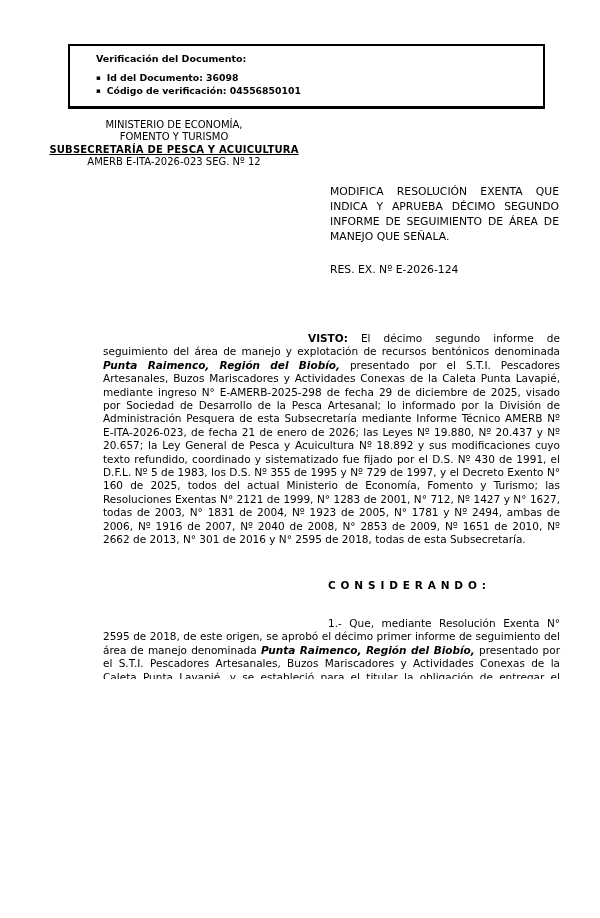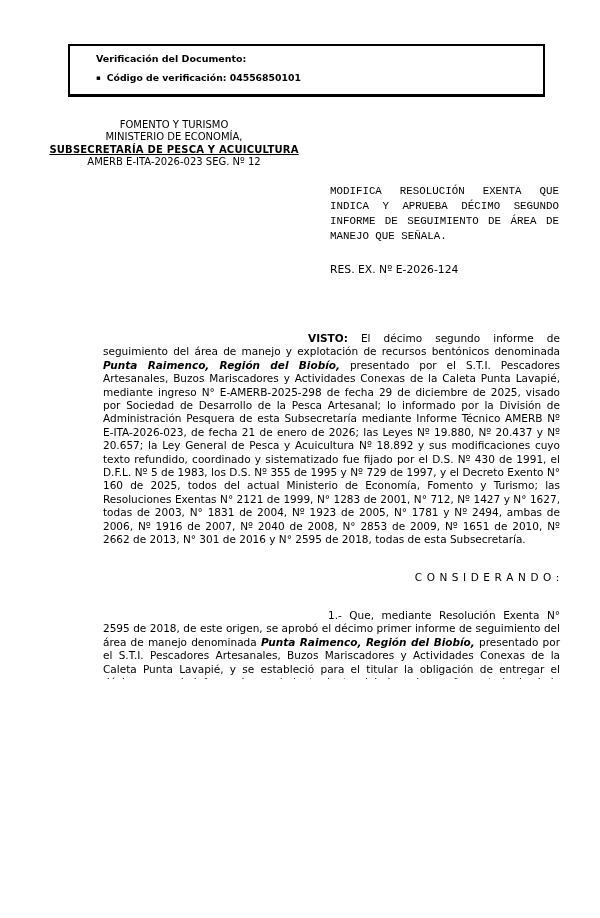--- a/index.html
+++ b/index.html
@@ -64,21 +64,20 @@
     position: absolute;
     left: 330px;
     top: 184px;
     width: 229px;
     font-size: 10.8px;
     line-height: 15px;
   }
   .title-block .subject {
     margin: 0;
     text-align: justify;
-    font-family: Liberation Mono, monospace;
   }
   .title-block .place-date {
     margin: 17px 0 0 0;
   }
   .title-block .res-num {
     margin: 18px 0 0 0;
   }
   
   .body-text {
     position: absolute;
@@ -89,50 +88,52 @@
     line-height: 13.4px;
   }
   .body-text p {
     margin: 0;
     text-align: justify;
   }
   p.visto { text-indent: 205px; }
   p.item  { text-indent: 225px; }
   p.item2 { margin-top: 13px !important; }
   .cons-heading {
-    margin: 24px 0 25px 225px;
-    font-weight: normal;
+    margin: 32px 0 25px 225px;
+    font-weight: bold;
     letter-spacing: 0.6px;
-    text-align: right;
   }
   .b  { font-weight: bold; }
   .bi { font-weight: bold; font-style: italic; }
   
   .footer {
     position: absolute;
     left: 479px;
     top: 840px;
     font-size: 9.5px;
   }
 </style>
 </head>
 <body>
 
 <div class="page">
 
   <div class="ver-box">
     <div class="ver-title">Verificación del Documento:</div>
     <div class="ver-item">
+      <span class="bullet">▪</span><span>Id del Documento: 36098</span>
+    </div>
+    <div class="ver-item">
       <span class="bullet">▪</span><span>Código de verificación: 04556850101</span>
     </div>
   </div>
 
   <div class="letterhead">
+    <div>MINISTERIO DE ECONOMÍA,</div>
     <div>FOMENTO Y TURISMO</div>
-    <div>MINISTERIO DE ECONOMÍA,</div>
     <div class="subsecretaria">SUBSECRETARÍA DE PESCA Y ACUICULTURA</div>
     <div>AMERB E-ITA-2026-023 SEG. Nº 12</div>
   </div>
 
   <div class="title-block">
     <p class="subject">MODIFICA RESOLUCIÓN EXENTA QUE INDICA Y APRUEBA DÉCIMO SEGUNDO INFORME DE SEGUIMIENTO DE ÁREA DE MANEJO QUE SEÑALA.</p>
     <p class="res-num">RES. EX. Nº E-2026-124</p>
   </div>
 
   <div class="body-text">

